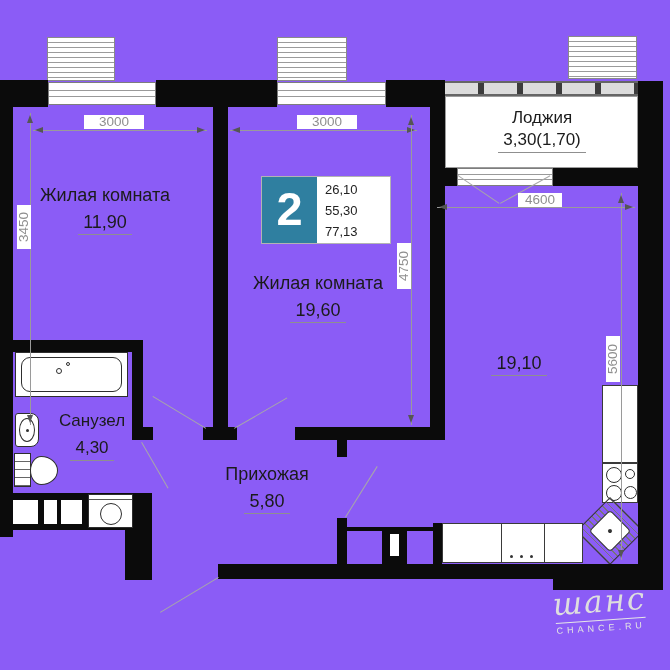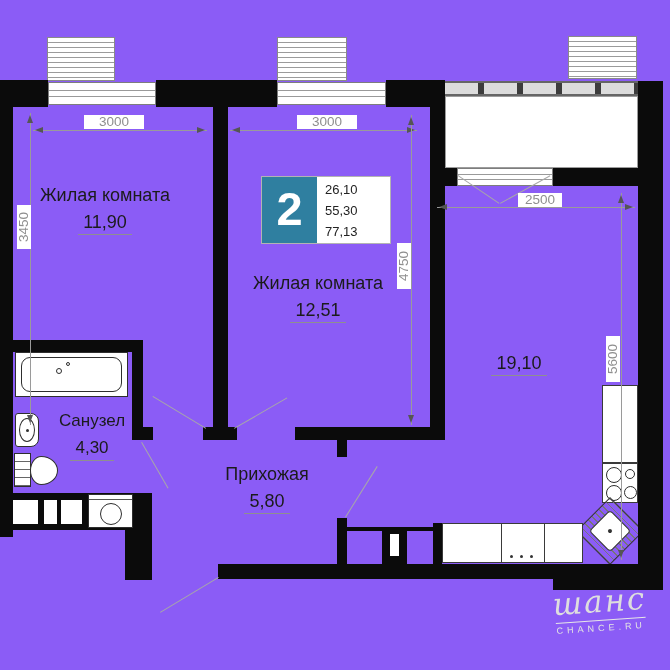--- a/index.html
+++ b/index.html
@@ -151,43 +151,47 @@
   <div class="dimh" style="left:230px;top:130px;width:187px;"></div>
   <div class="dimlab" style="left:297px;top:115px;width:60px;">3000</div>
 
   <div class="dimv" style="left:30px;top:113px;height:312px;"></div>
   <div class="dimlab vert" style="left:2px;top:220px;width:44px;">3450</div>
 
   <div class="dimv" style="left:411px;top:115px;height:310px;"></div>
   <div class="dimlab vert" style="left:381px;top:259px;width:46px;">4750</div>
 
   <div class="dimh" style="left:437px;top:207px;width:198px;"></div>
-  <div class="dimlab" style="left:518px;top:193px;width:44px;">2500</div>
+  <div class="dimlab" style="left:518px;top:193px;width:44px;">4600</div>
 
   <div class="dimv" style="left:621px;top:193px;height:367px;"></div>
   <div class="dimlab vert" style="left:590px;top:352px;width:46px;">5600</div>
 
   <div class="rlabel" style="left:30px;top:185px;width:150px;">
     <div>Жилая комната</div>
     <span class="area">11,90</span>
   </div>
   <div class="rlabel" style="left:243px;top:273px;width:150px;">
     <div>Жилая комната</div>
-    <span class="area">12,51</span>
+    <span class="area">19,60</span>
   </div>
   <div class="rlabel" style="left:434px;top:346px;width:170px;">
     <span class="area">19,10</span>
   </div>
   <div class="rlabel" style="left:42px;top:411px;width:100px;font-size:17px;">
     <div>Санузел</div>
     <span class="area">4,30</span>
   </div>
   <div class="rlabel" style="left:192px;top:464px;width:150px;">
     <div>Прихожая</div>
     <span class="area">5,80</span>
+  </div>
+  <div class="rlabel" style="left:467px;top:108px;width:150px;font-size:17px;">
+    <div>Лоджия</div>
+    <span class="area" style="margin-top:2px;">3,30(1,70)</span>
   </div>
 
   <div class="badge">
     <div class="num" style="background:#2f7fa0;">2</div>
     <div class="vals">
       <div>26,10</div>
       <div>55,30</div>
       <div>77,13</div>
     </div>
   </div>

